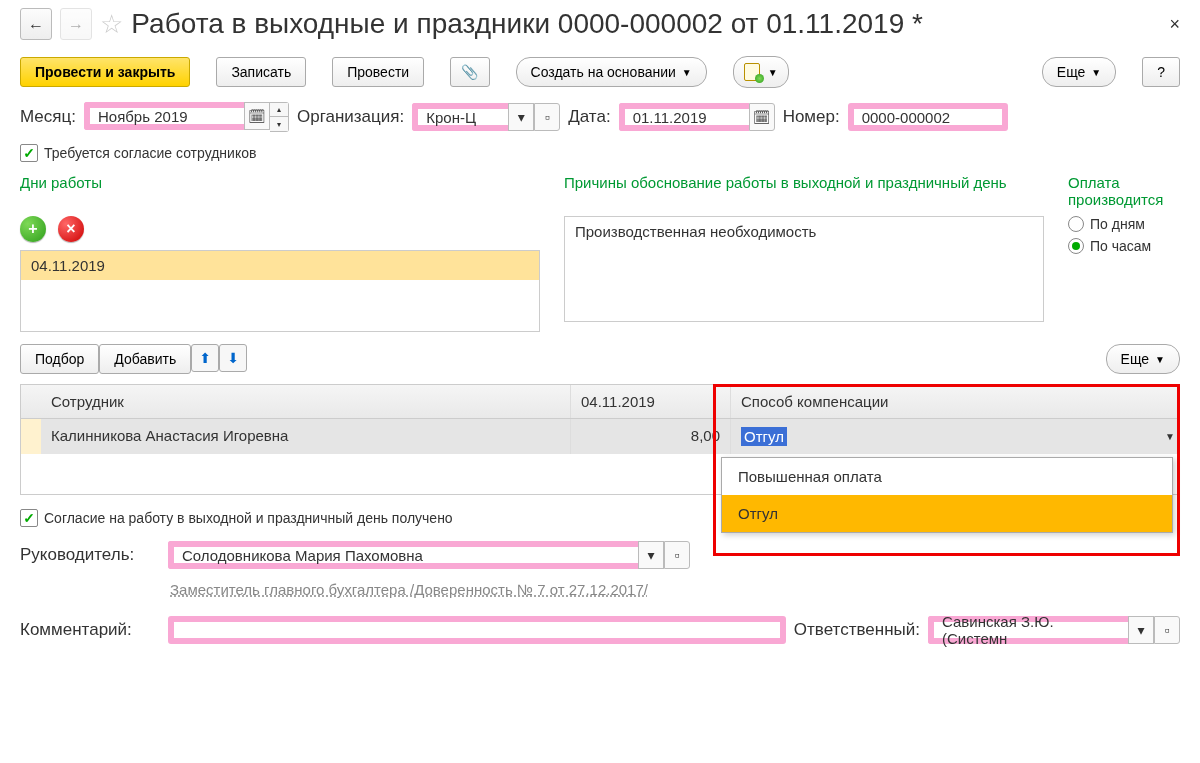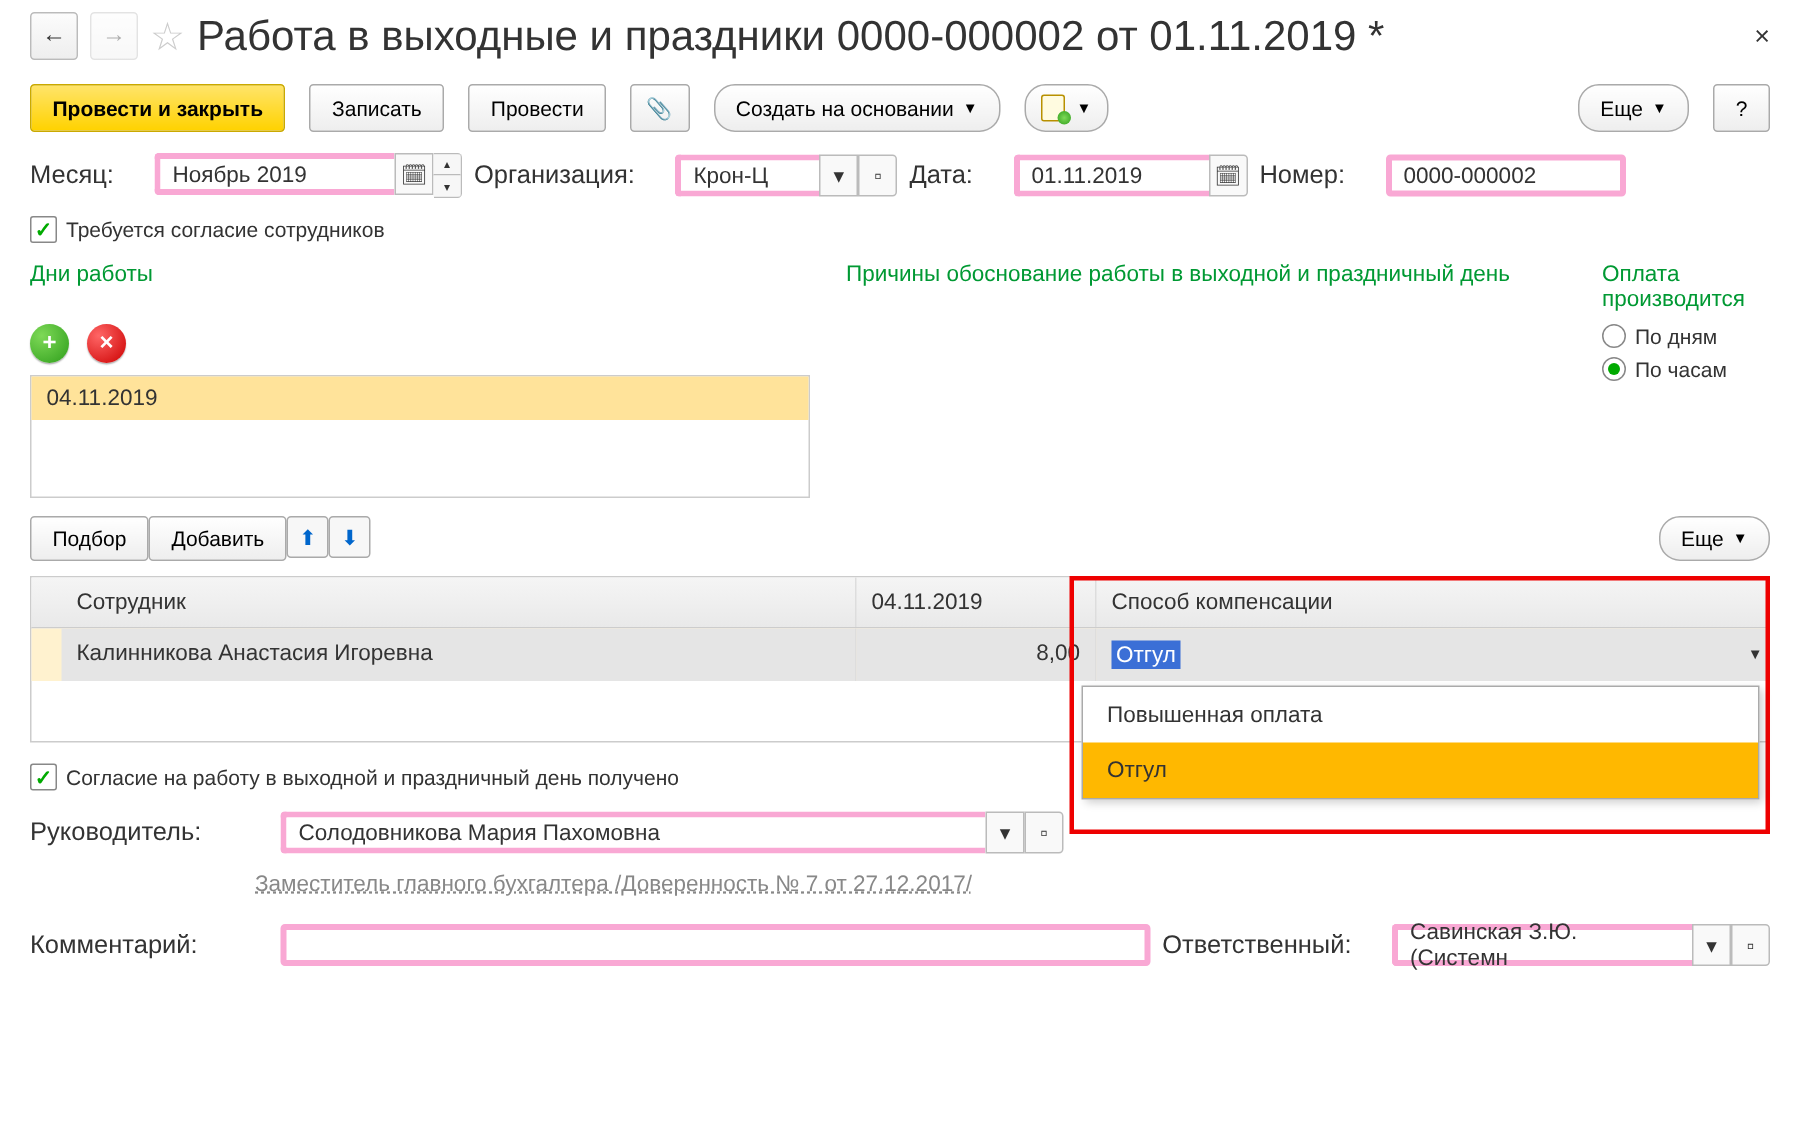--- a/index.html
+++ b/index.html
@@ -3,30 +3,30 @@
 <meta charset="utf-8">
 <style>
 * { box-sizing: border-box; margin: 0; padding: 0; font-family: Arial, sans-serif; }
 body { background: #fff; font-size: 14px; color: #333; padding: 8px 20px; }
 .header-row { display: flex; align-items: center; gap: 8px; margin-bottom: 16px; }
 .nav-btn { width: 32px; height: 32px; border: 1px solid #bbb; border-radius: 3px; background: linear-gradient(#fcfcfc,#eee); display: inline-flex; align-items: center; justify-content: center; cursor: pointer; font-size: 16px; }
 .nav-btn.disabled { opacity: .4; }
 .star { font-size: 26px; color: #ccc; cursor: pointer; }
 .title { font-size: 28px; font-weight: 400; }
 .close-x { margin-left: auto; font-size: 18px; cursor: pointer; }
-.toolbar { display: flex; gap: 16px; margin-bottom: 14px; }
+.toolbar { display: flex; align-items: center; gap: 26px; margin-bottom: 14px; }
 .btn { border: 1px solid #aaa; border-radius: 3px; padding: 6px 14px; background: linear-gradient(#fff,#eee); cursor: pointer; font-size: 14px; }
 .btn.yellow { background: linear-gradient(#ffe46a,#ffd200); border-color: #caa900; font-weight: bold; }
 .btn.icon-only { padding: 6px 10px; }
 .btn-split { display: flex; align-items: center; border-radius: 14px; }
 .btn-split .caret { margin-left: 6px; font-size: 10px; }
 .toolbar-spacer { flex: 1; }
 .form-row { display: flex; align-items: center; gap: 8px; margin-bottom: 12px; flex-wrap: wrap; }
 .label { font-size: 17px; }
-.inp { border: 4px solid #f9a8d4; border-radius: 3px; padding: 4px 8px; height: 28px; font-size: 15px; display: inline-flex; align-items: center; margin-left: 19px; }
+.inp { border: 6px solid #f9a8d4; border-radius: 3px; padding: 4px 8px; height: 28px; font-size: 15px; display: inline-flex; align-items: center; }
 .inp-group { display: inline-flex; }
 .inp-group .inp { border-radius: 3px 0 0 3px; border-right: none; }
 .inp-group .part { border: 1px solid #bbb; width: 26px; height: 28px; display: inline-flex; align-items: center; justify-content: center; cursor: pointer; background: #f9f9f9; }
 .inp-group .part.last { border-radius: 0 3px 3px 0; }
 .check-row { display: flex; align-items: center; gap: 6px; margin-bottom: 12px; }
 .checkbox { width: 18px; height: 18px; border: 1px solid #888; border-radius: 2px; display: inline-flex; align-items: center; justify-content: center; color: #0a0; font-weight: bold; }
 .columns { display: flex; gap: 24px; margin-bottom: 12px; }
 .col1 { flex: 0 0 520px; }
 .col2 { flex: 0 0 480px; }
 .col3 { flex: 1; }
@@ -136,20 +136,21 @@
     <div class="add-remove">
       <span class="circle-btn circle-green">+</span>
       <span class="circle-btn circle-red">×</span>
     </div>
     <div class="days-box">
       <div class="days-row">04.11.2019</div>
     </div>
   </div>
   <div class="col2">
     <div class="section-title">Причины обоснование работы в выходной и праздничный день</div>
+    <div class="reason-box">Производственная необходимость</div>
   </div>
   <div class="col3">
     <div class="section-title">Оплата производится</div>
     <div class="radio-row">
       <span class="radio"></span>
       <span>По дням</span>
     </div>
     <div class="radio-row">
       <span class="radio sel"></span>
       <span>По часам</span>

